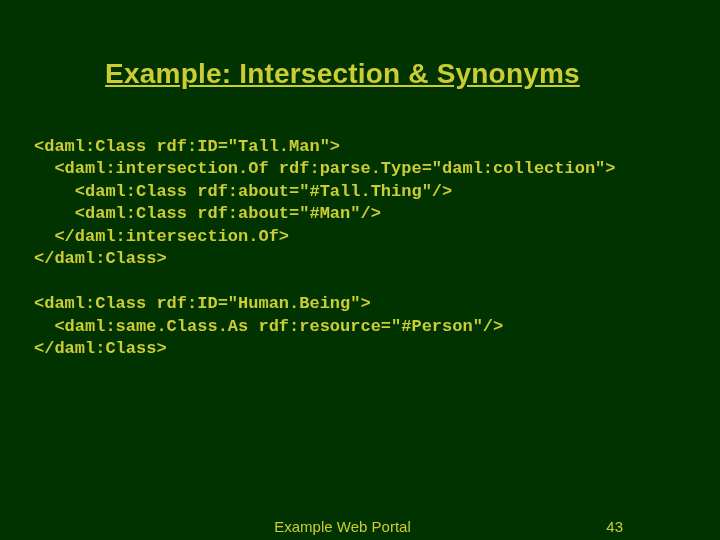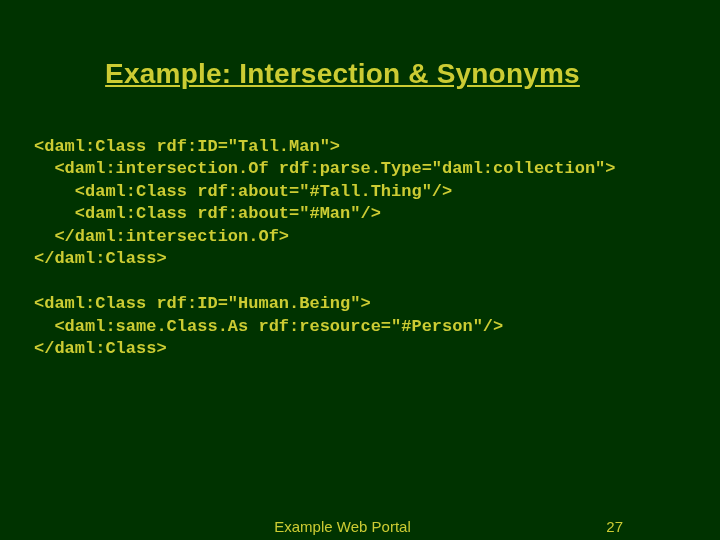--- a/index.html
+++ b/index.html
@@ -65,15 +65,15 @@
     &lt;daml:Class rdf:about="#Tall.Thing"/&gt;
     &lt;daml:Class rdf:about="#Man"/&gt;
   &lt;/daml:intersection.Of&gt;
 &lt;/daml:Class&gt;
 
 &lt;daml:Class rdf:ID="Human.Being"&gt;
   &lt;daml:same.Class.As rdf:resource="#Person"/&gt;
 &lt;/daml:Class&gt;</div>
   <div class="footer">
     <span class="footer-center">Example Web Portal</span>
-    <span class="footer-right">27</span>
+    <span class="footer-right">43</span>
   </div>
 </div>
 
 </body></html>

